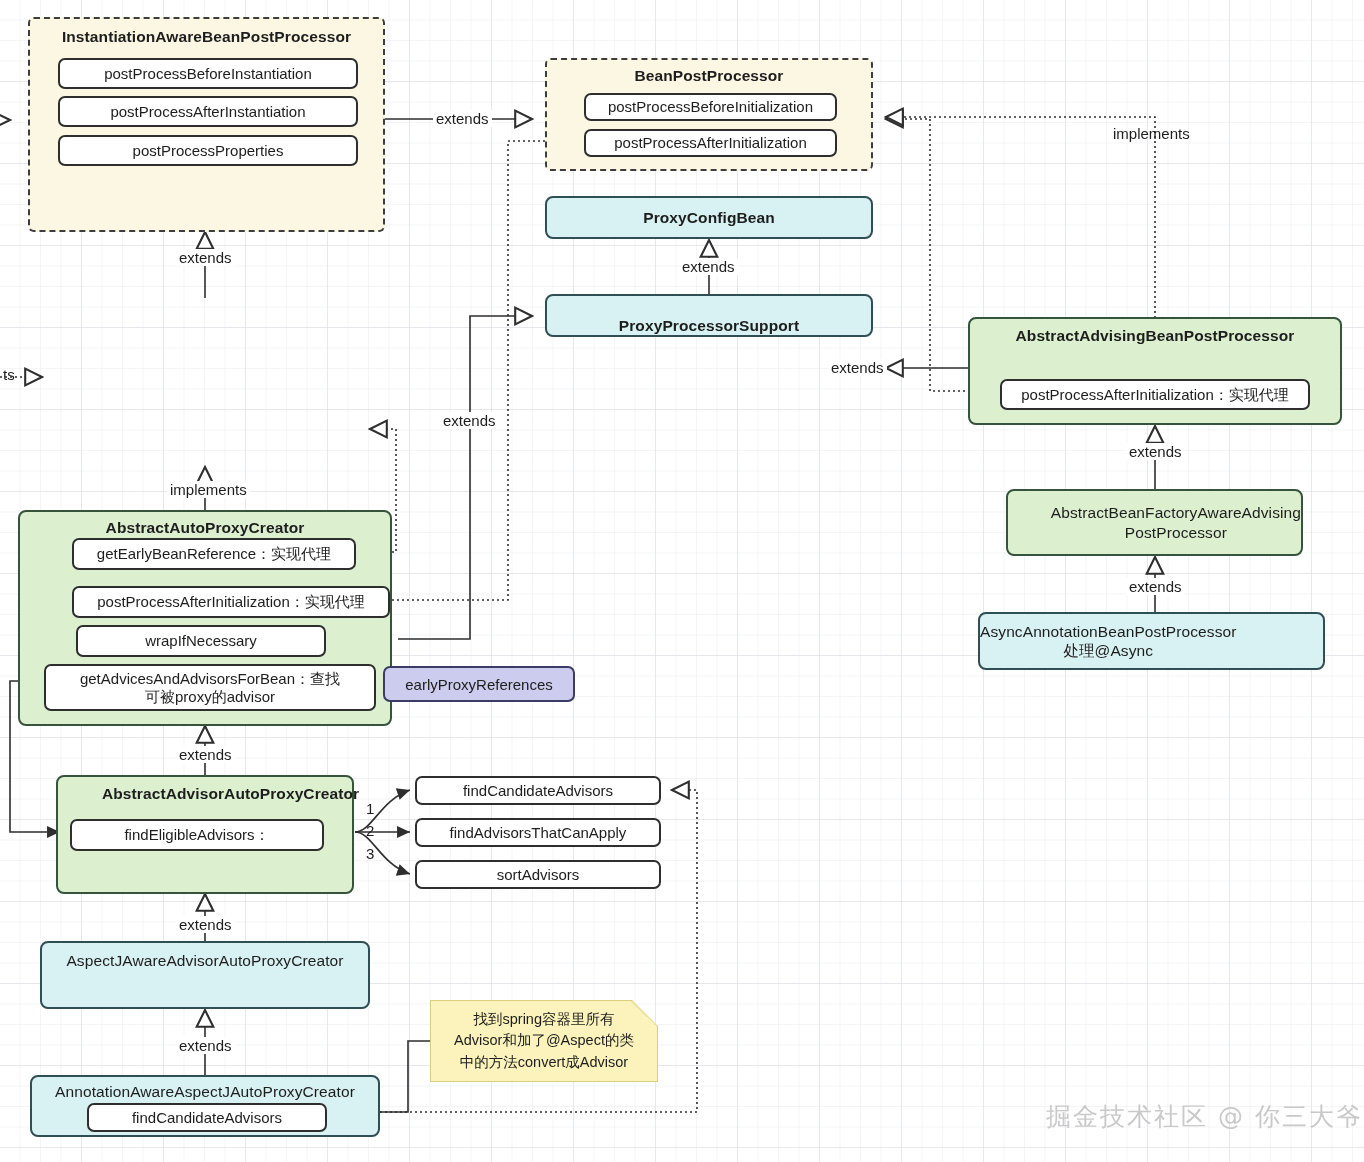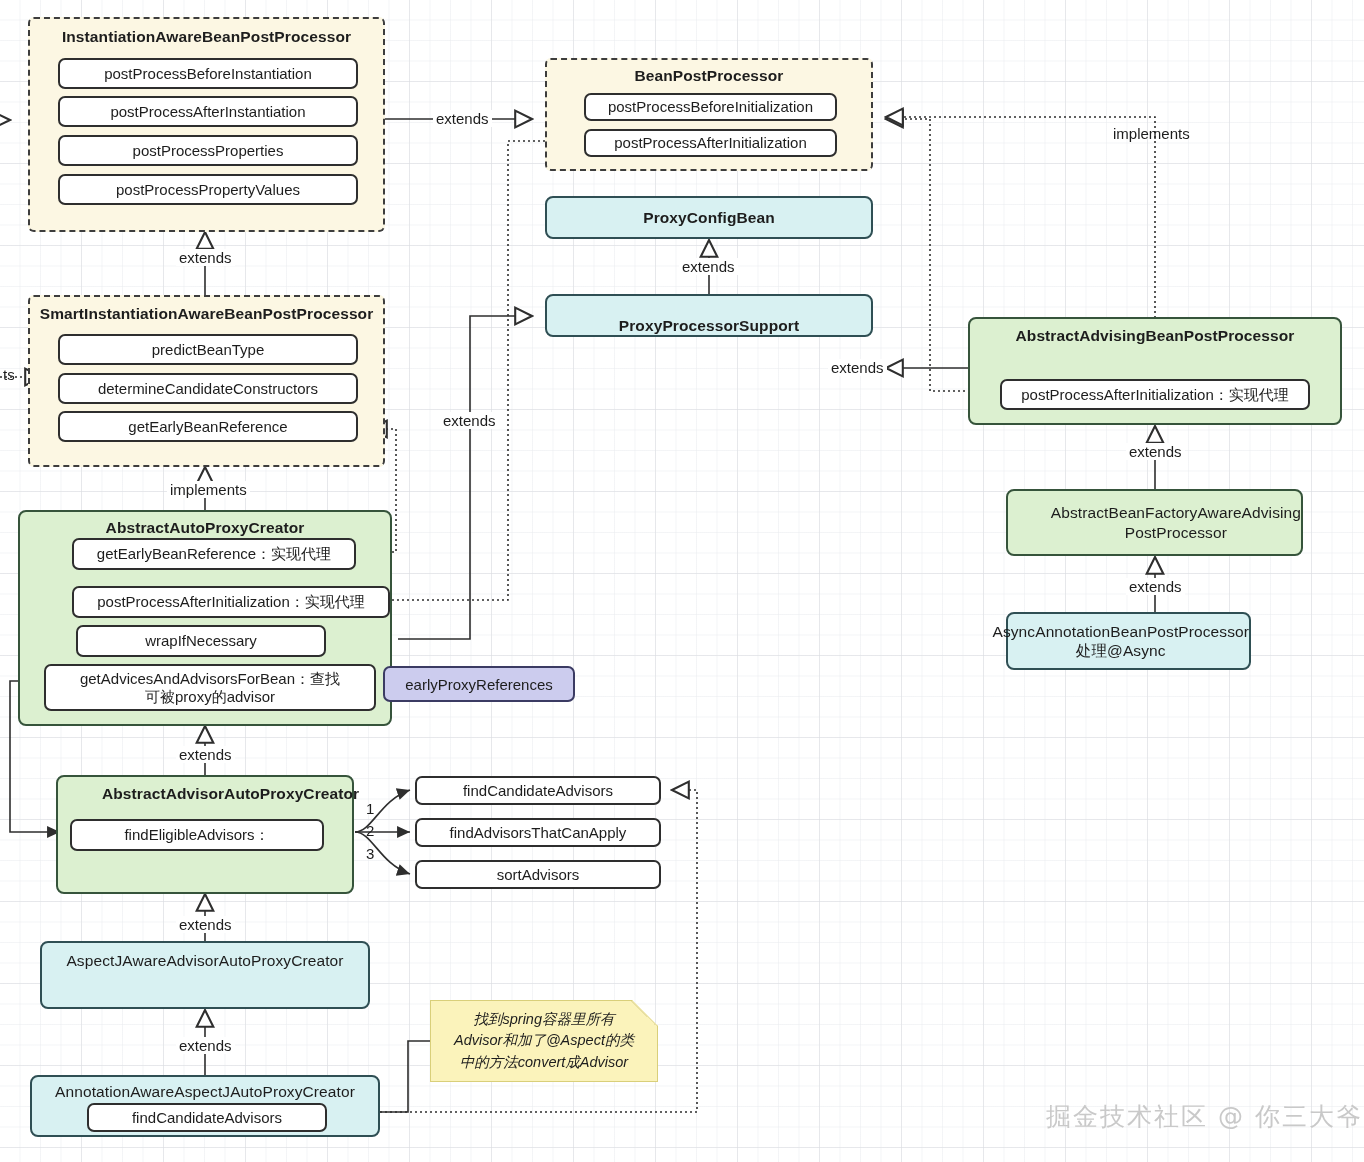--- a/index.html
+++ b/index.html
@@ -144,29 +144,22 @@
       
       <path d="M432 1041 L408 1041 L408 1112 L350 1112" marker-end="url(#solidArrow)"></path>
     </g>
   </svg>
 
   <div class="node iface" style="left:28px;top:17px;width:357px;height:215px;">
     <div class="cls-title" style="margin-top:8px;">InstantiationAwareBeanPostProcessor</div>
     <div class="method" style="position:absolute;left:28px;top:39px;width:300px;height:31px;">postProcessBeforeInstantiation</div>
     <div class="method" style="position:absolute;left:28px;top:77px;width:300px;height:31px;">postProcessAfterInstantiation</div>
     <div class="method" style="position:absolute;left:28px;top:116px;width:300px;height:31px;">postProcessProperties</div>
-    <div class="method" style="position:absolute;left:28px;top:155px;width:300px;height:31px;">postProcessPropertyValues</div>
-  </div>
-
-  <div class="node iface" style="left:28px;top:295px;width:357px;height:172px;">
-    <div class="cls-title" style="margin-top:7px;">SmartInstantiationAwareBeanPostProcessor</div>
-    <div class="method" style="position:absolute;left:28px;top:37px;width:300px;height:31px;">predictBeanType</div>
-    <div class="method" style="position:absolute;left:28px;top:76px;width:300px;height:31px;">determineCandidateConstructors</div>
-    <div class="method" style="position:absolute;left:28px;top:114px;width:300px;height:31px;">getEarlyBeanReference</div>
-  </div>
+  </div>
+
 
   <div class="node iface" style="left:545px;top:58px;width:328px;height:113px;">
     <div class="cls-title" style="margin-top:6px;">BeanPostProcessor</div>
     <div class="method" style="position:absolute;left:37px;top:33px;width:253px;height:28px;">postProcessBeforeInitialization</div>
     <div class="method" style="position:absolute;left:37px;top:69px;width:253px;height:28px;">postProcessAfterInitialization</div>
   </div>
 
   <div class="node cls-cyan" style="left:545px;top:196px;width:328px;height:43px;display:flex;align-items:center;justify-content:center;">
     <div class="cls-title">ProxyConfigBean</div>
   </div>
@@ -178,21 +171,21 @@
   <div class="node cls-green" style="left:968px;top:317px;width:374px;height:108px;">
     <div class="cls-title" style="margin-top:7px;">AbstractAdvisingBeanPostProcessor</div>
     <div class="method" style="position:absolute;left:30px;top:60px;width:310px;height:31px;">postProcessAfterInitialization：实现代理</div>
   </div>
 
   <div class="node cls-green" style="left:1006px;top:489px;width:297px;height:67px;display:flex;align-items:center;justify-content:flex-end;">
     <div class="cls-title" style="white-space:pre-line;font-weight:normal;font-size:15.5px;">AbstractBeanFactoryAwareAdvising
 PostProcessor</div>
   </div>
 
-  <div class="node cls-cyan" style="left:1006px;top:612px;width:245px;height:58px;display:flex;align-items:center;justify-content:flex-end;">
+  <div class="node cls-cyan" style="left:978px;top:612px;width:347px;height:58px;display:flex;align-items:center;justify-content:flex-start;">
     <div class="cls-title" style="white-space:pre-line;font-weight:normal;font-size:15.5px;">AsyncAnnotationBeanPostProcessor
 处理@Async</div>
   </div>
 
   <div class="node cls-green" style="left:18px;top:510px;width:374px;height:216px;">
     <div class="cls-title" style="margin-top:6px;">AbstractAutoProxyCreator</div>
     <div class="method" style="position:absolute;left:52px;top:26px;width:284px;height:32px;">getEarlyBeanReference：实现代理</div>
     <div class="method" style="position:absolute;left:52px;top:74px;width:318px;height:32px;">postProcessAfterInitialization：实现代理</div>
     <div class="method" style="position:absolute;left:56px;top:113px;width:250px;height:32px;">wrapIfNecessary</div>
     <div class="method" style="position:absolute;left:24px;top:152px;width:332px;height:47px;white-space:pre-line;">getAdvicesAndAdvisorsForBean：查找
@@ -212,21 +205,21 @@
 
   <div class="node cls-cyan" style="left:40px;top:941px;width:330px;height:68px;">
     <div class="cls-title" style="margin-top:8px;font-weight:normal;">AspectJAwareAdvisorAutoProxyCreator</div>
   </div>
 
   <div class="node cls-cyan" style="left:30px;top:1075px;width:350px;height:62px;">
     <div class="cls-title" style="margin-top:5px;font-weight:normal;">AnnotationAwareAspectJAutoProxyCreator</div>
     <div class="method" style="position:absolute;left:55px;top:26px;width:240px;height:29px;">findCandidateAdvisors</div>
   </div>
 
-  <div class="note" style="left:430px;top:1000px;width:228px;height:82px;font-style:italic;">
+  <div class="note" style="left:430px;top:1000px;width:228px;height:82px;">
     <span style="white-space:pre-line;">找到spring容器里所有
 Advisor和加了@Aspect的类
 中的方法convert成Advisor</span>
     <span class="note-fold"></span>
   </div>
 
   <div class="elabel" style="left:176px;top:249px;">extends</div>
   <div class="elabel" style="left:433px;top:110px;">extends</div>
   <div class="elabel" style="left:167px;top:481px;">implements</div>
   <div class="elabel" style="left:679px;top:258px;">extends</div>

